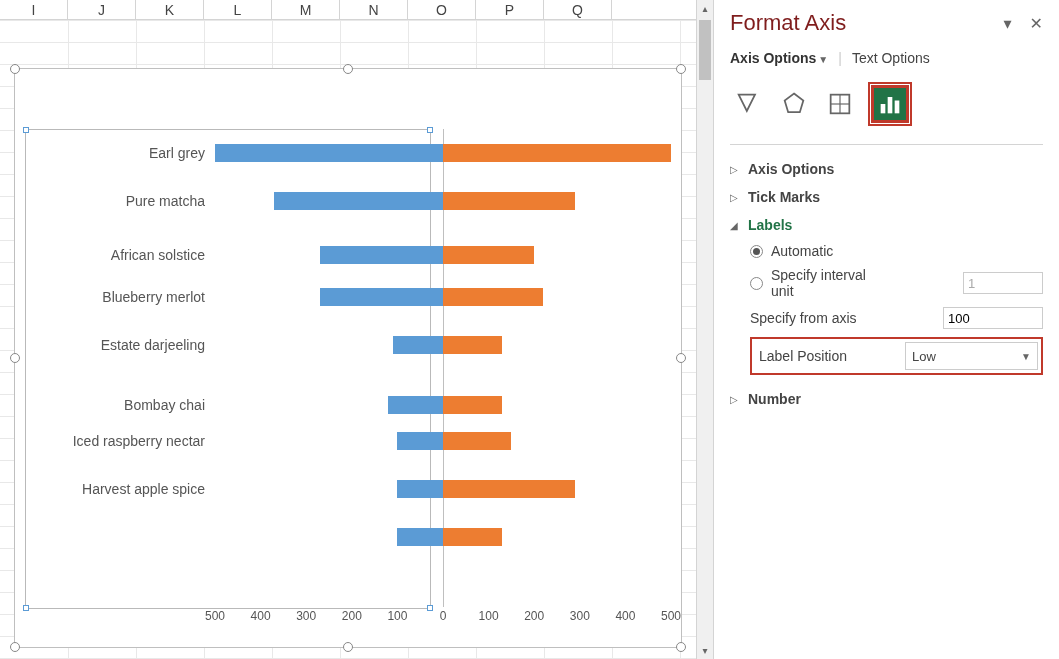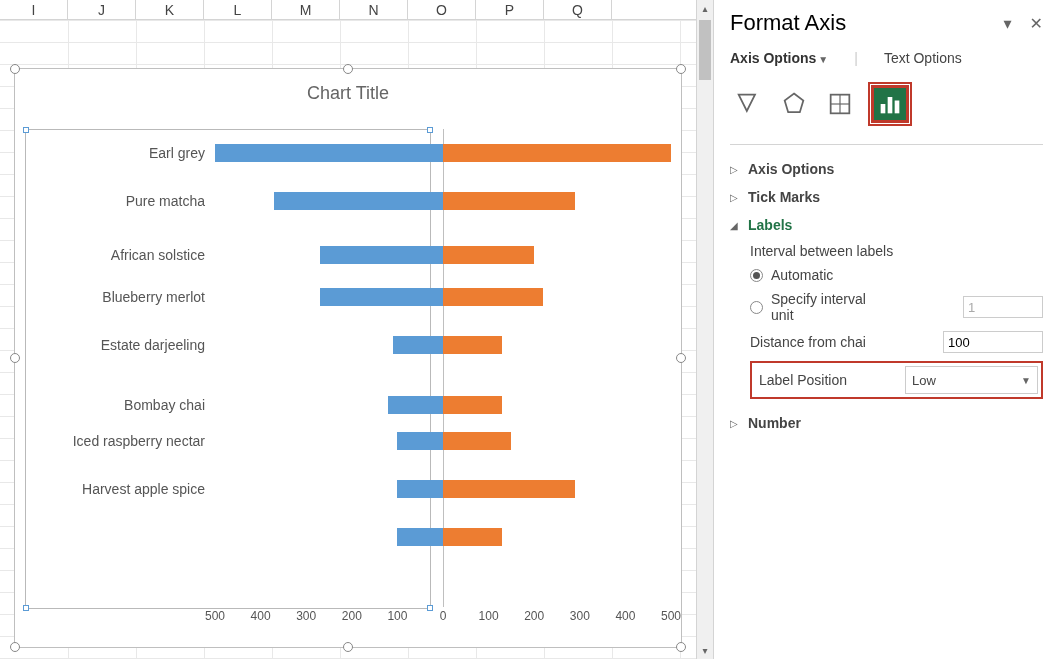--- a/index.html
+++ b/index.html
@@ -41,25 +41,25 @@
 
 .x-axis { position: absolute; left: 200px; right: 12px; bottom: 18px; height: 20px; }
 .x-tick { position: absolute; font-size: 12px; color: #555; transform: translateX(-50%); }
 
 .scrollbar-v { position: absolute; right: 346px; top: 0; width: 17px; bottom: 0; background: #f0f0f0; border-left: 1px solid #d4d4d4; }
 .scroll-up, .scroll-down { height: 17px; text-align: center; font-size: 10px; color: #666; line-height: 17px; }
 .scroll-thumb { position: absolute; left: 2px; right: 2px; top: 20px; height: 60px; background: #c1c1c1; }
 
 .format-pane { position: absolute; right: 0; top: 0; width: 346px; height: 659px; background: #fff; border-left: 1px solid #d4d4d4; padding: 10px 16px; }
 .pane-header { display: flex; align-items: center; justify-content: space-between; margin-bottom: 14px; }
-.pane-title { font-size: 22px; color: #000000; font-weight: 400; }
+.pane-title { font-size: 22px; color: #7f1d1d; font-weight: 400; }
 .pane-controls { display: flex; gap: 18px; font-size: 16px; color: #666; }
 .pane-controls span { cursor: pointer; }
 
-.subsection-tabs { display: flex; align-items: center; gap: 20px; margin-bottom: 16px; font-size: 14px; }
+.subsection-tabs { display: flex; align-items: center; gap: 4px; margin-bottom: 16px; font-size: 14px; }
 .subsection-tabs .active { font-weight: 600; color: #333; }
 .subsection-tabs .sep { color: #ccc; margin: 0 6px; }
 .subsection-tabs .dd-arrow { font-size: 10px; color: #666; margin-left: 2px; }
 
 .icon-row { display: flex; gap: 10px; margin-bottom: 18px; align-items: center; }
 .icon-btn { width: 36px; height: 36px; display: flex; align-items: center; justify-content: center; cursor: pointer; }
 .icon-btn svg { width: 28px; height: 28px; }
 .icon-btn.selected { background: #217346; border: 2px solid #c0392b; box-shadow: 0 0 0 1px #c0392b; }
 .icon-row-hl { border: 2px solid #c0392b; padding: 2px; }
 
@@ -147,21 +147,20 @@
   <div class="chart-container">
     <div class="sel-handle tl"></div>
     <div class="sel-handle tr"></div>
     <div class="sel-handle bl"></div>
     <div class="sel-handle br"></div>
     <div class="sel-handle tm"></div>
     <div class="sel-handle bm"></div>
     <div class="sel-handle ml"></div>
     <div class="sel-handle mr"></div>
 
-    <div class="chart-title">Chart Title</div>
 
     <div class="axis-sel">
       <div class="axis-handle tl"></div>
       <div class="axis-handle tr"></div>
       <div class="axis-handle bl"></div>
       <div class="axis-handle br"></div>
     </div>
 
     <div class="plot-area" id="plot-area">
         <div class="y-zero-line" style="left: 228px;"></div>
@@ -285,32 +284,31 @@
   <div class="section-head">
     <span class="tri">▷</span>
     <span class="lbl">Tick Marks</span>
   </div>
   <div class="section-head expanded">
     <span class="tri">◢</span>
     <span class="lbl">Labels</span>
   </div>
 
   <div class="section-body">
-    <div class="subhead">Interval between labels</div>
     <div class="radio-row">
       <span class="radio checked"></span>
       <span>Automatic</span>
     </div>
     <div class="radio-row">
       <span class="radio"></span>
       <span style="max-width:120px">Specify interval unit</span>
       <input type="text" readonly="" value="1" style="">
     </div>
     <div class="field-row">
-      <span class="flabel">Distance from chai</span>
+      <span class="flabel">Specify from axis</span>
       <input type="text" value="100" style="">
     </div>
     <div class="label-pos-row">
       <span class="flabel">Label Position</span>
       <div class="lp-select">
         <span>Low</span>
         <span class="dd">▼</span>
       </div>
     </div>
   </div>

